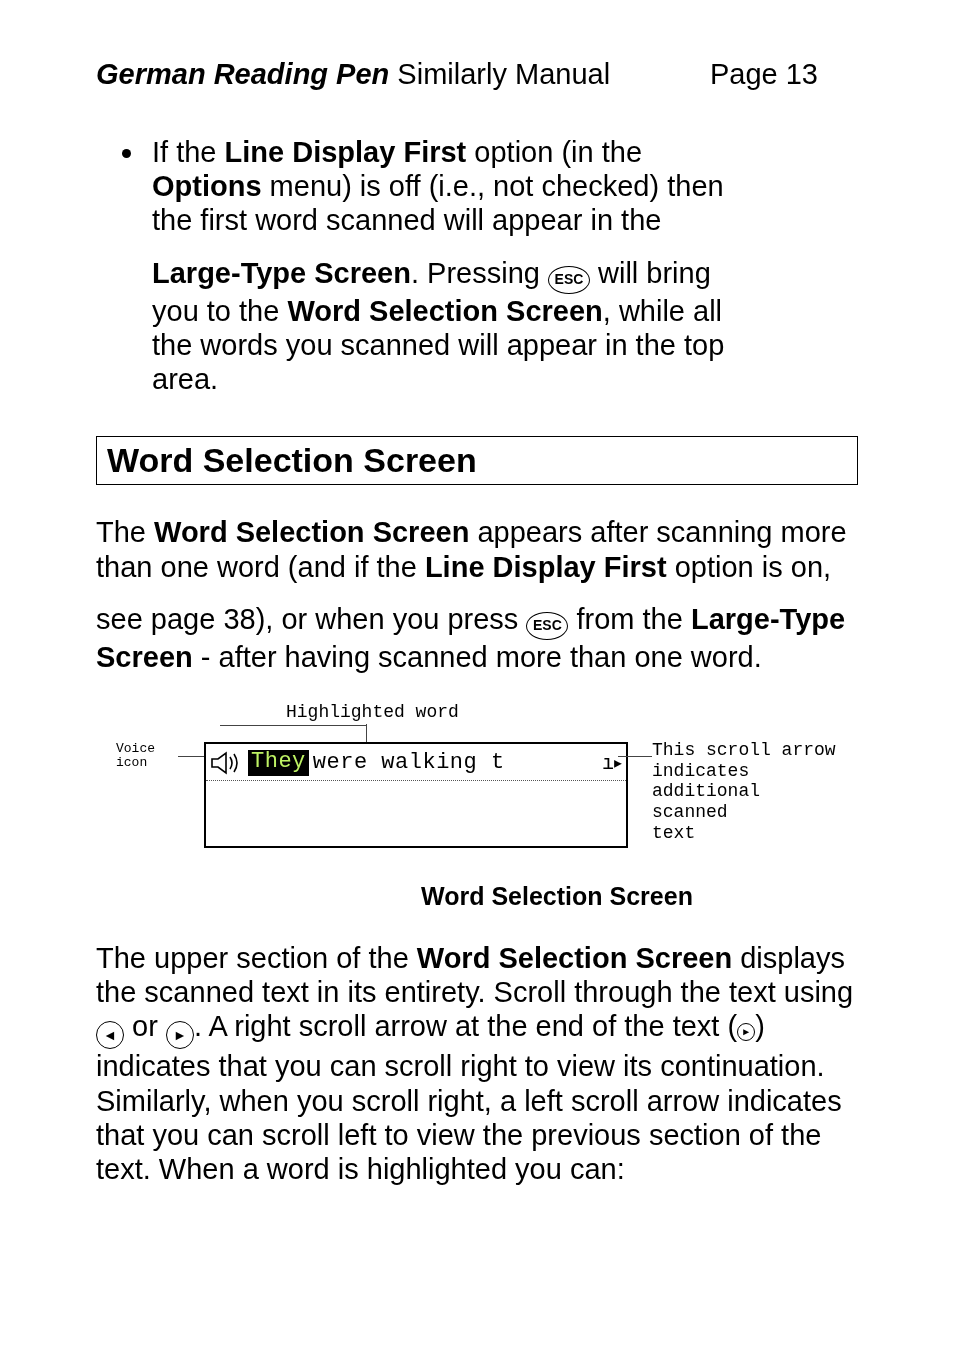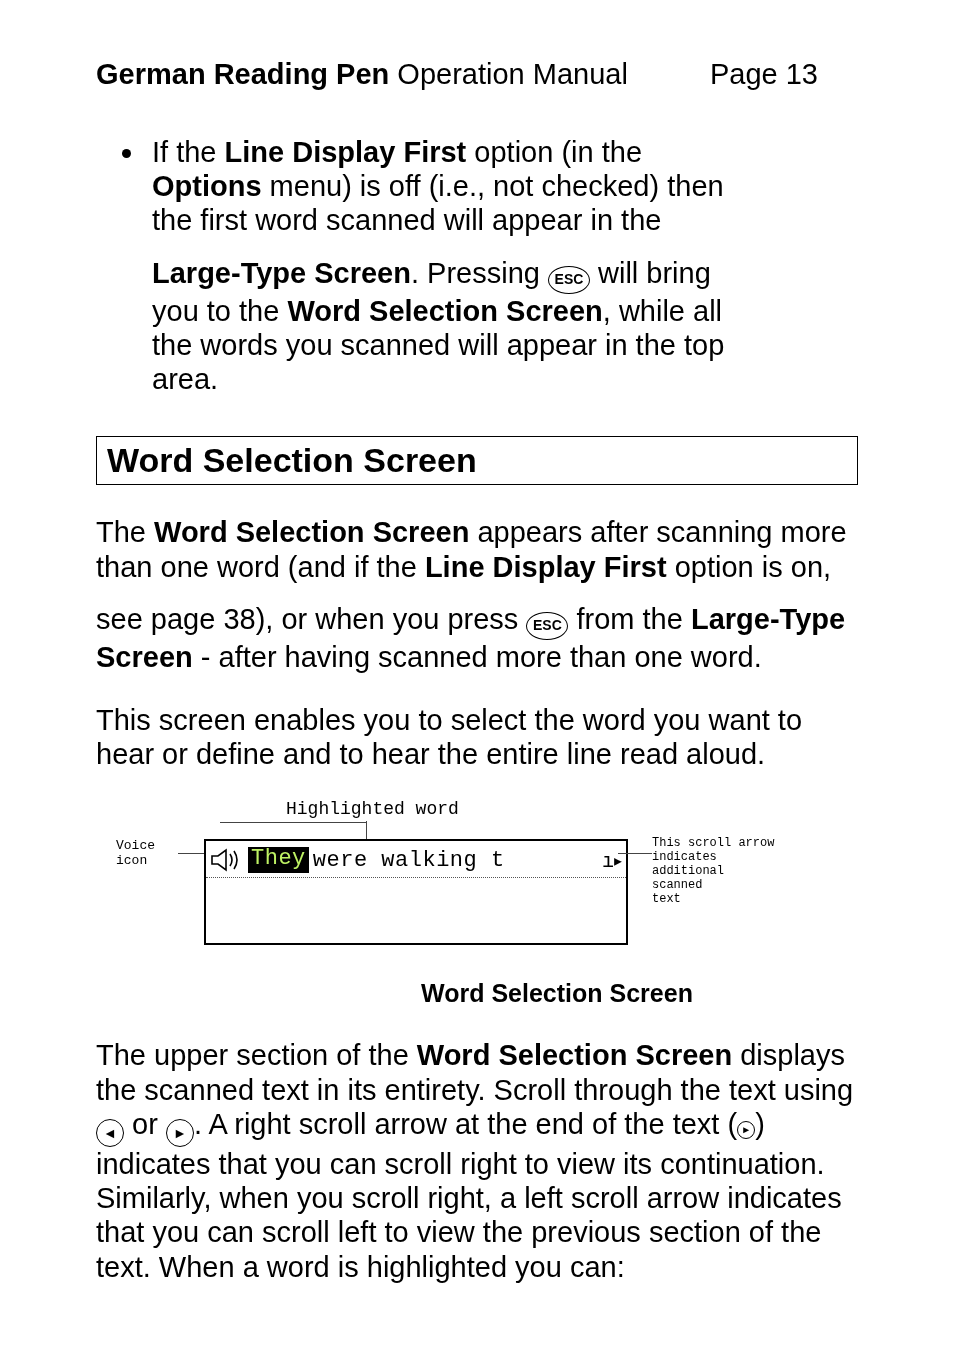--- a/index.html
+++ b/index.html
@@ -18,20 +18,21 @@
   .header {
     display: flex;
     justify-content: space-between;
     align-items: baseline;
     margin-bottom: 44px;
   }
   .header-title {
     font-size: 29px;
   }
   .header-title-em {
+    font-style: italic;
     font-weight: bold;
   }
   .header-page {
     font-size: 29px;
     margin-right: 40px;
   }
   ul.bullet {
     list-style: disc;
     margin: 0 0 40px 50px;
     padding: 0;
@@ -182,21 +183,21 @@
     display: flex;
     align-items: center;
     letter-spacing: -2px;
     padding-right: 2px;
   }
   .scroll-label {
     position: absolute;
     left: 556px;
     top: 38px;
     font-family: "Courier New", monospace;
-    font-size: 12px;
+    font-size: 18px;
     line-height: 1.15;
   }
   .scroll-line {
     position: absolute;
     left: 522px;
     top: 54px;
     width: 34px;
     height: 1px;
     background: #444;
   }
@@ -207,40 +208,39 @@
     margin: 4px 0 30px 160px;
   }
 </style>
 </head>
 <body>
 
 <div class="page">
 
   <div class="header">
     <span class="header-title">
-      <span class="header-title-em">German Reading Pen</span><span> Operation Manual</span>
+      <span class="header-title-em">German Reading Pen</span><span> Similarly Manual</span>
     </span>
     <span class="header-page">Page 13</span>
   </div>
 
   <ul class="bullet">
     <li>
       <span>If the </span><span class="strong">Line Display First</span><span> option (in the </span><span class="strong">Options</span><span> menu) is off (i.e., not checked) then the first word scanned will appear in the </span><span class="strong">Large-Type Screen</span><span>. Pressing </span><span class="esc-oval">ESC</span><span> will bring you to the </span><span class="strong">Word Selection Screen</span><span>, while all the words you scanned will appear in the top area.</span>
     </li>
   </ul>
 
   <div class="section-head">
     <div class="section-head-inner">Word Selection Screen</div>
   </div>
 
   <p class="para">
     <span>The </span><span class="strong">Word Selection Screen</span><span> appears after scanning more than one word (and if the </span><span class="strong">Line Display First</span><span> option is on, see page 38), or when you press </span><span class="esc-oval">ESC</span><span> from the </span><span class="strong">Large-Type Screen</span><span> - after having scanned more than one word.</span>
   </p>
 
-  <p class="para">This screen enables you to select the word you want to hear or define and to hear the entire line read aloud.</p>
 
   <div class="figure-wrap">
     <div class="hl-label">Highlighted word</div>
     <div class="hl-line2"></div>
     <div class="hl-line"></div>
 
     <div class="voice-label">
       <span>Voice</span><br>
       <span>icon</span>
     </div>

